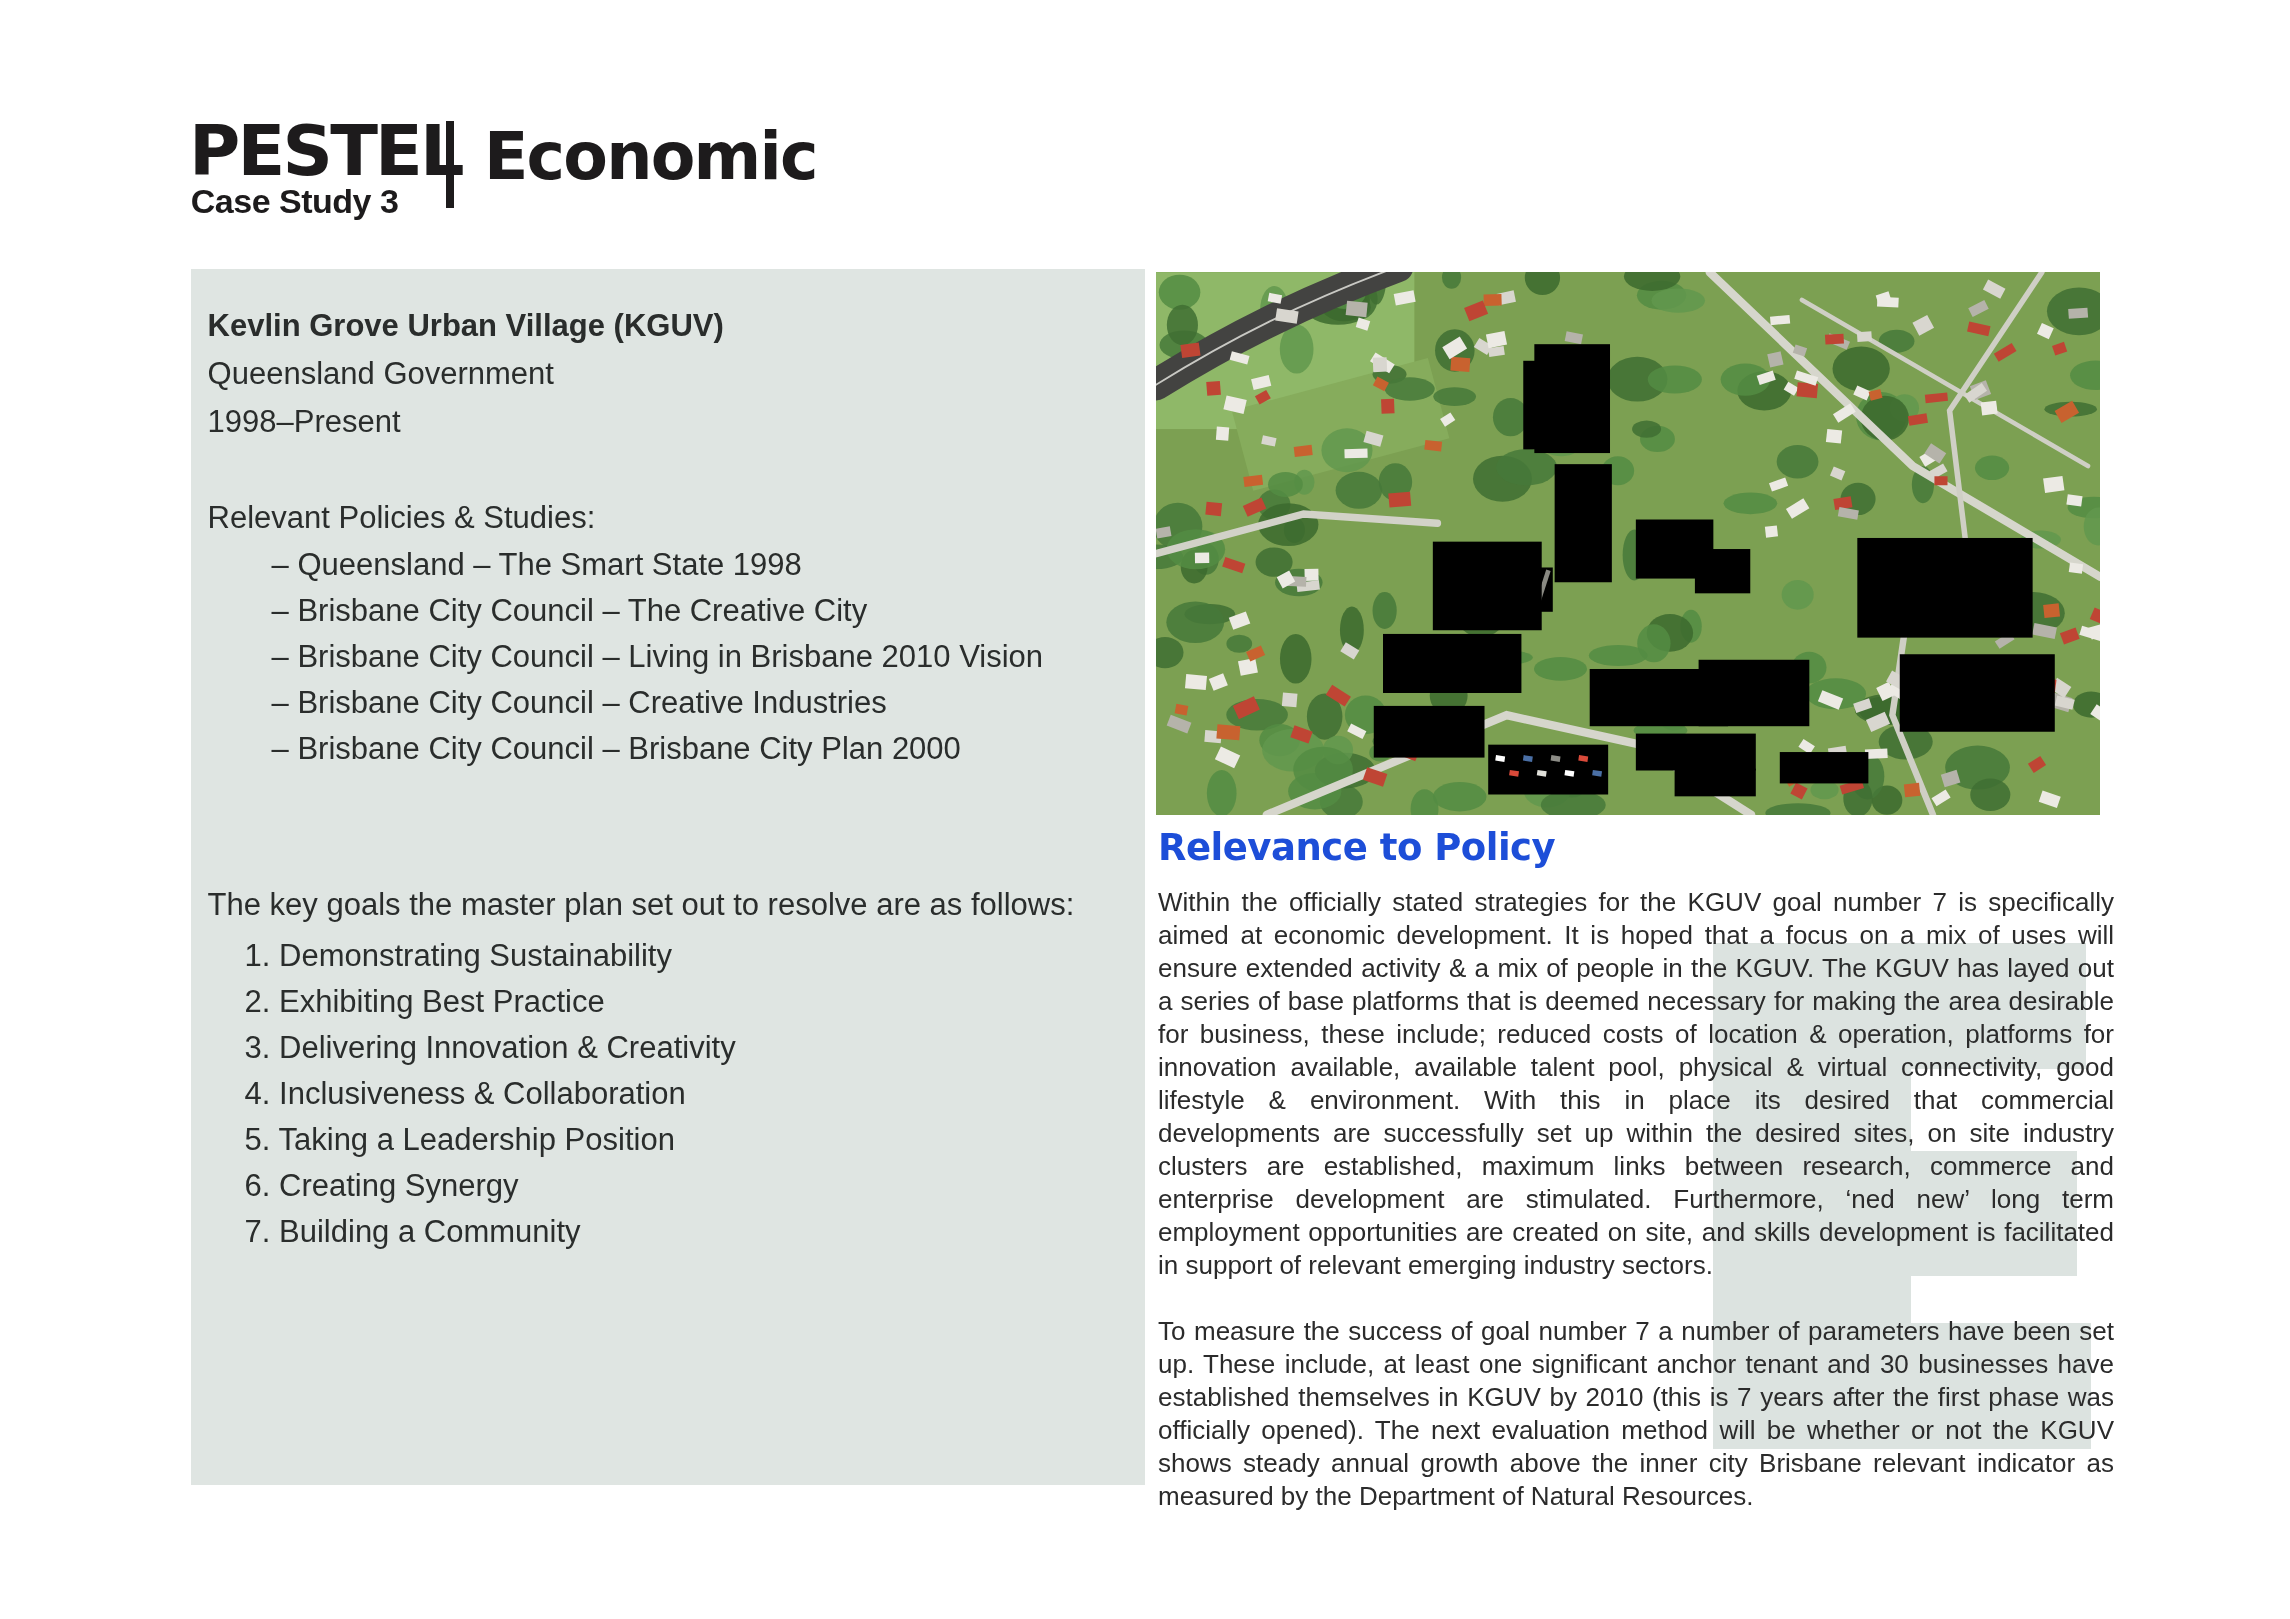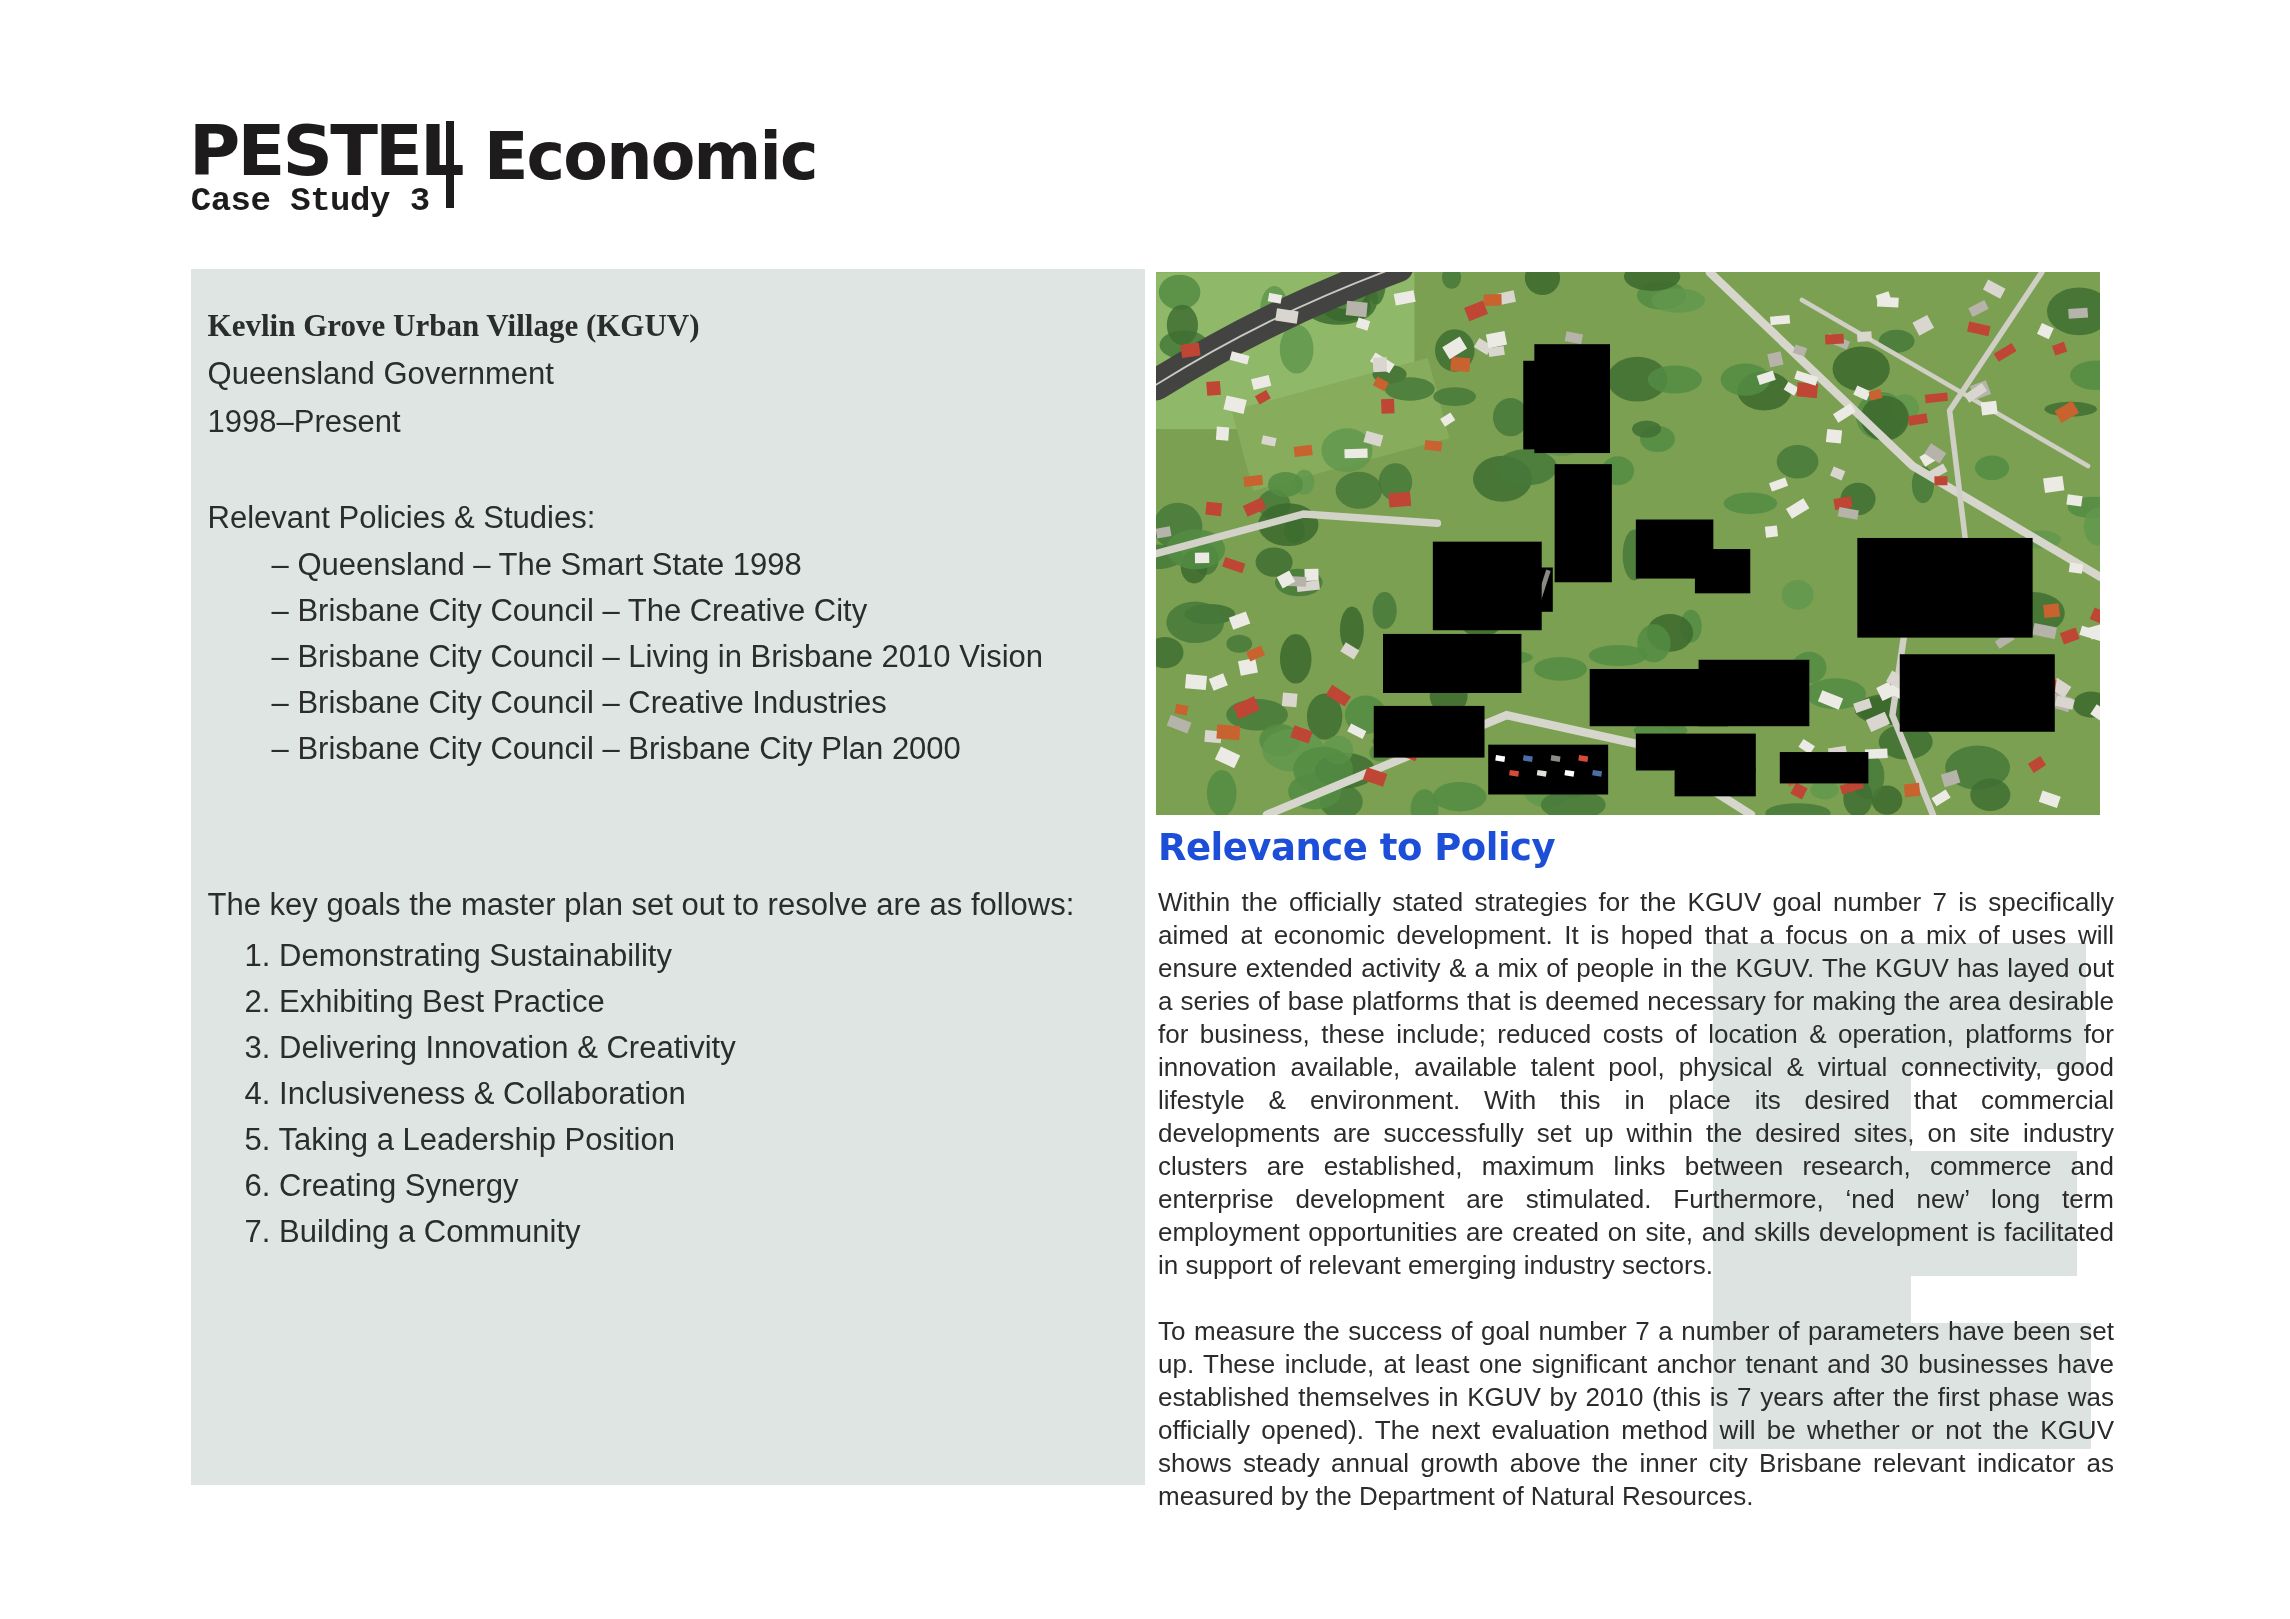--- a/index.html
+++ b/index.html
@@ -10,32 +10,32 @@
     height:1620px;
     background:#ffffff;
     font-family:"Liberation Sans", sans-serif;
     color:#2a2d2c;
     overflow:hidden;
   }
 
   
   .header{position:absolute;left:189px;top:116px;width:1015px;height:129px;color:#1d1b1c;}
   .pestel{position:absolute;left:0;top:0;font-size:70px;line-height:1;font-weight:900;letter-spacing:-2.8px;font-family:"DejaVu Sans","Liberation Sans",sans-serif;}
-  .case-study{position:absolute;left:1.8px;top:68px;font-size:34px;line-height:1;font-weight:800;letter-spacing:-0.5px;font-family:Liberation Mono, monospace;}
+  .case-study{position:absolute;left:1.8px;top:68px;font-size:34px;line-height:1;font-weight:800;letter-spacing:-0.5px;font-family:Liberation Sans, sans-serif;}
   .header-divider{position:absolute;left:257px;top:4.6px;width:8.3px;height:87px;background:#1d1b1c;}
   .economic{position:absolute;left:295px;top:8.3px;font-size:65px;line-height:1;font-weight:900;letter-spacing:-1.8px;font-family:"DejaVu Sans","Liberation Sans",sans-serif;}
 
   
   .panel{
     position:absolute;left:191px;top:269px;width:954px;height:1216px;
     background:#dfe5e2;box-sizing:border-box;
     padding:33px 24px 0 16.6px;
     font-size:31px;line-height:48px;color:#2a2d2c;
   }
-  .panel-title{font-weight:800;font-family:Liberation Serif, serif;}
+  .panel-title{font-weight:800;}
   .policies-heading{margin-top:48px;}
   .policy-list{margin-left:64px;}
   .policy-list .list-item{line-height:46px;}
   .goals-intro{margin-top:109px;text-align:justify;text-align-last:left;}
   .goals-list{margin-left:37px;margin-top:3.7px;}
   .goals-list .list-item{line-height:46px;}
 
   
   .photo-frame{position:absolute;left:1156px;top:272px;width:944px;height:543px;overflow:hidden;background:#7ca052;}
   .photo-frame svg{display:block;}

